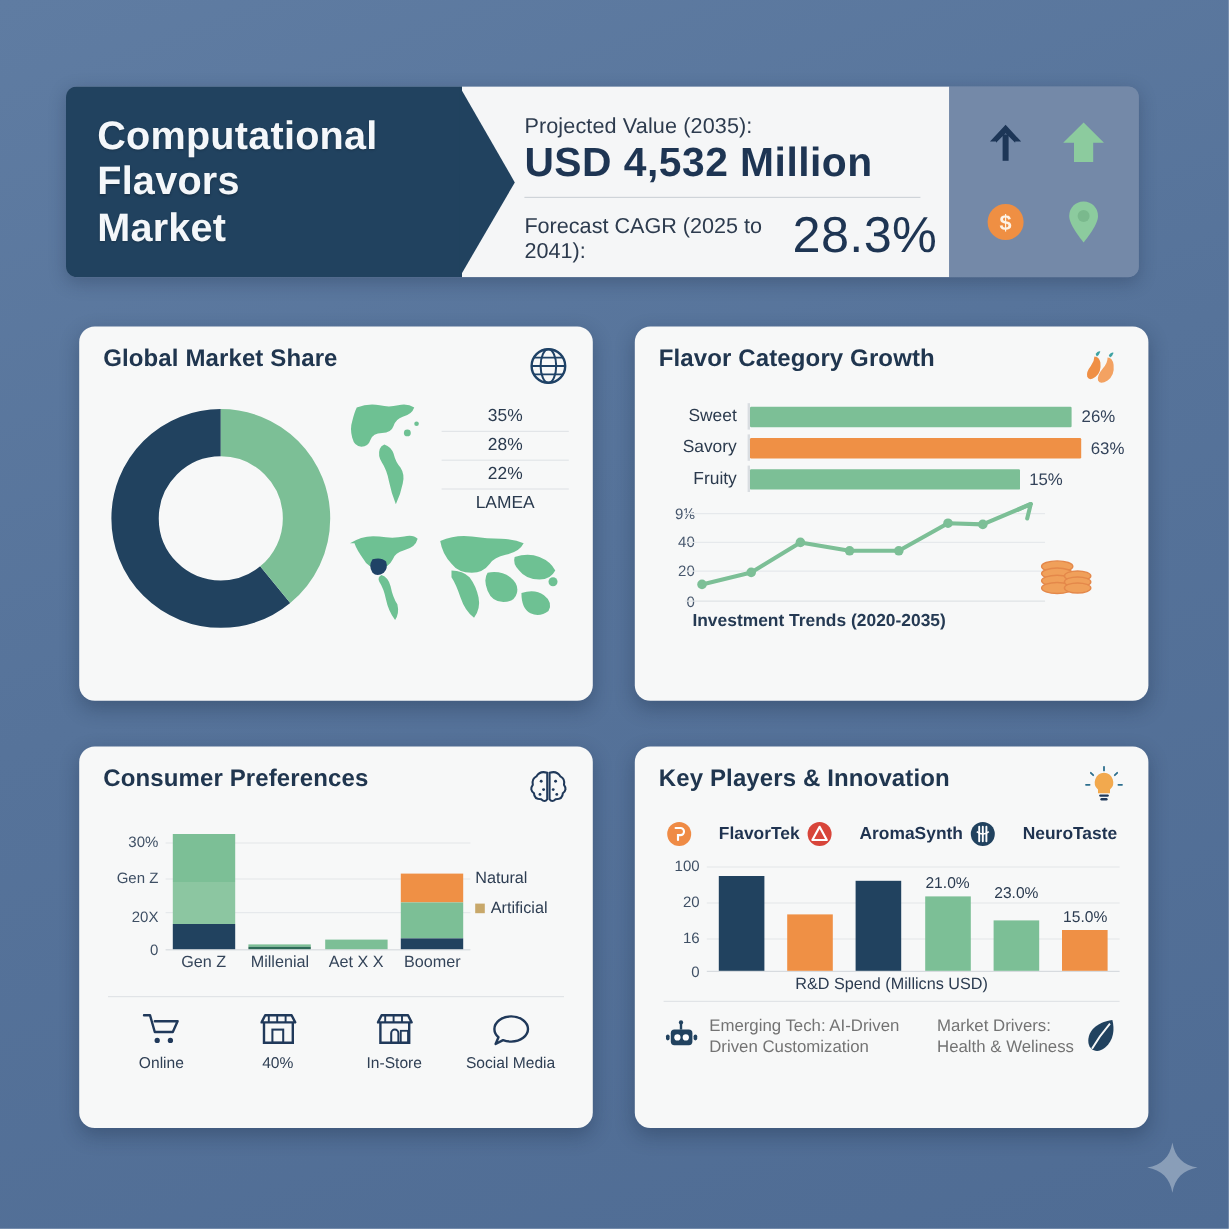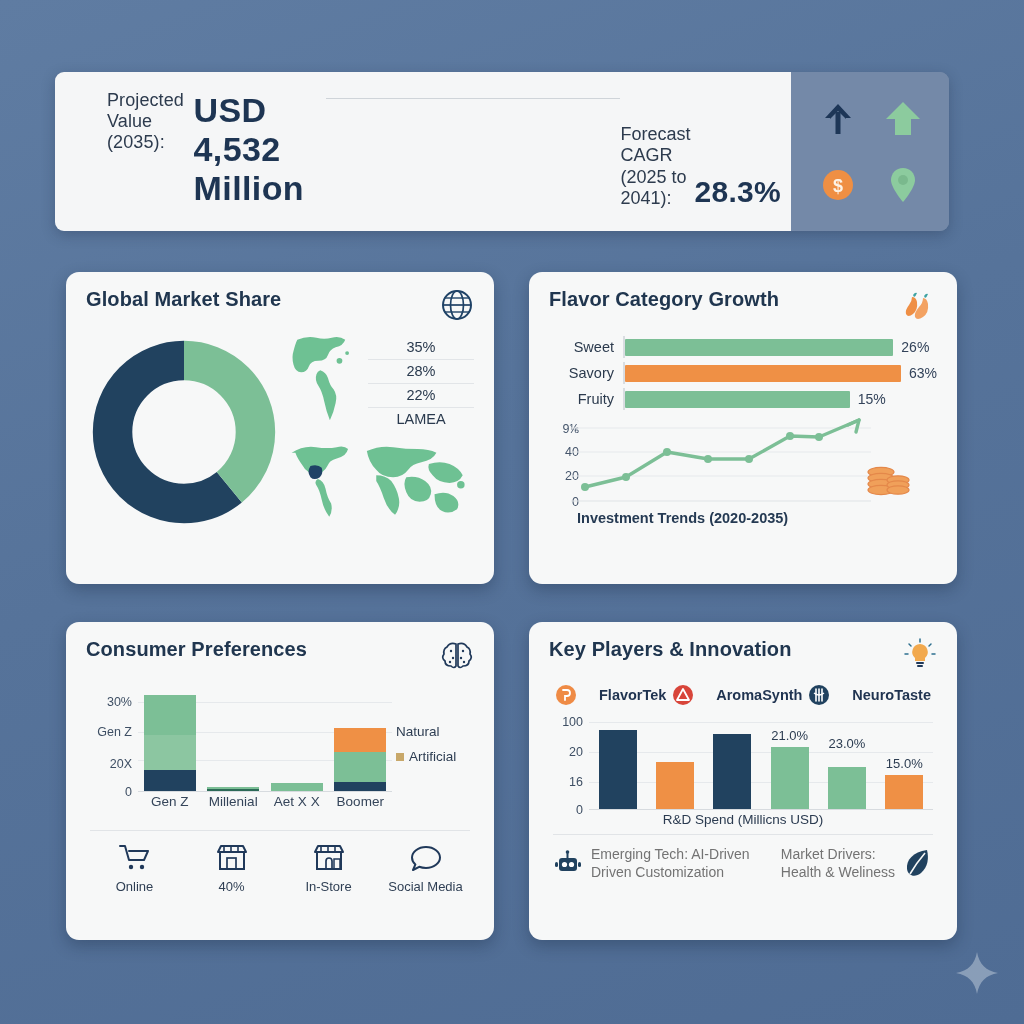--- a/index.html
+++ b/index.html
@@ -29,32 +29,32 @@
     width: 0; height: 0; border-style: solid;
     border-width: 80px 0 79px 46px;
     border-color: transparent transparent transparent #21425f;
   }
   .hdr-title h1 {
     color: #f4f7fa; font-size: 33px; line-height: 1.17; font-weight: bold;
     letter-spacing: .2px; white-space: pre-line;
     text-shadow: 0 1px 2px rgba(0,0,0,.22);
   }
   .hdr-stats {
-    flex: 1; background: #f5f6f7; padding: 18px 10px 22px 52px;
-    display: flex; flex-direction: row; justify-content: center;
+    flex: 1; background: #f5f6f7; padding: 18px 10px 6px 52px;
+    display: flex; flex-direction: column; justify-content: center;
   }
   .stat-label { font-size: 18px; color: #2d3b4e; letter-spacing: .1px; }
   .stat-big {
     font-size: 34px; font-weight: bold; color: #1e3category; color: #1e3553;
     letter-spacing: .4px; margin-top: 1px;
   }
   .hdr-rule { height: 1px; background: #cfd4d9; margin: 8px 0 7px 0; width: 96%; }
   .cagr-row { display: flex; align-items: flex-end; gap: 4px; }
   .cagr-label { font-size: 18px; color: #2d3b4e; line-height: 1.18; }
-  .cagr-val { font-size: 30px; font-weight: bold; color: #1e3553; letter-spacing: .3px; }
+  .cagr-val { font-size: 42px; font-weight: normal; color: #1e3553; letter-spacing: .3px; }
   .hdr-icons {
     width: 158px; flex: none; background: #7489a8;
     display: grid; grid-template-columns: 1fr 1fr; grid-template-rows: 1fr 1fr;
     align-items: center; justify-items: center; padding: 12px 14px;
   }
 
   
   .card {
     position: absolute; background: #f7f8f8; border-radius: 13px;
     box-shadow: 0 6px 16px rgba(18,32,55,.3);
@@ -142,20 +142,25 @@
   .footer-row { display: flex; align-items: center; justify-content: space-between; margin-top: 10px; padding: 0 4px; }
   .foot-item { display: flex; align-items: center; gap: 8px; }
   .foot-text { font-size: 14px; color: #737373; line-height: 1.3; white-space: pre-line; }
 
   .sparkle { position: absolute; right: 24px; bottom: 28px; width: 46px; height: 46px; opacity: .55; }
 </style>
 </head>
 <body>
 
 <div class="header">
+  <div class="hdr-title">
+    <h1>Computational
+Flavors
+Market</h1>
+  </div>
   <div class="hdr-stats">
     <div class="stat-label">Projected Value (2035):</div>
     <div class="stat-big">USD 4,532 Million</div>
     <div class="hdr-rule"></div>
     <div class="cagr-row">
       <div class="cagr-label">Forecast CAGR
 (2025 to 2041):</div>
       <div class="cagr-val">28.3%</div>
     </div>
   </div>

